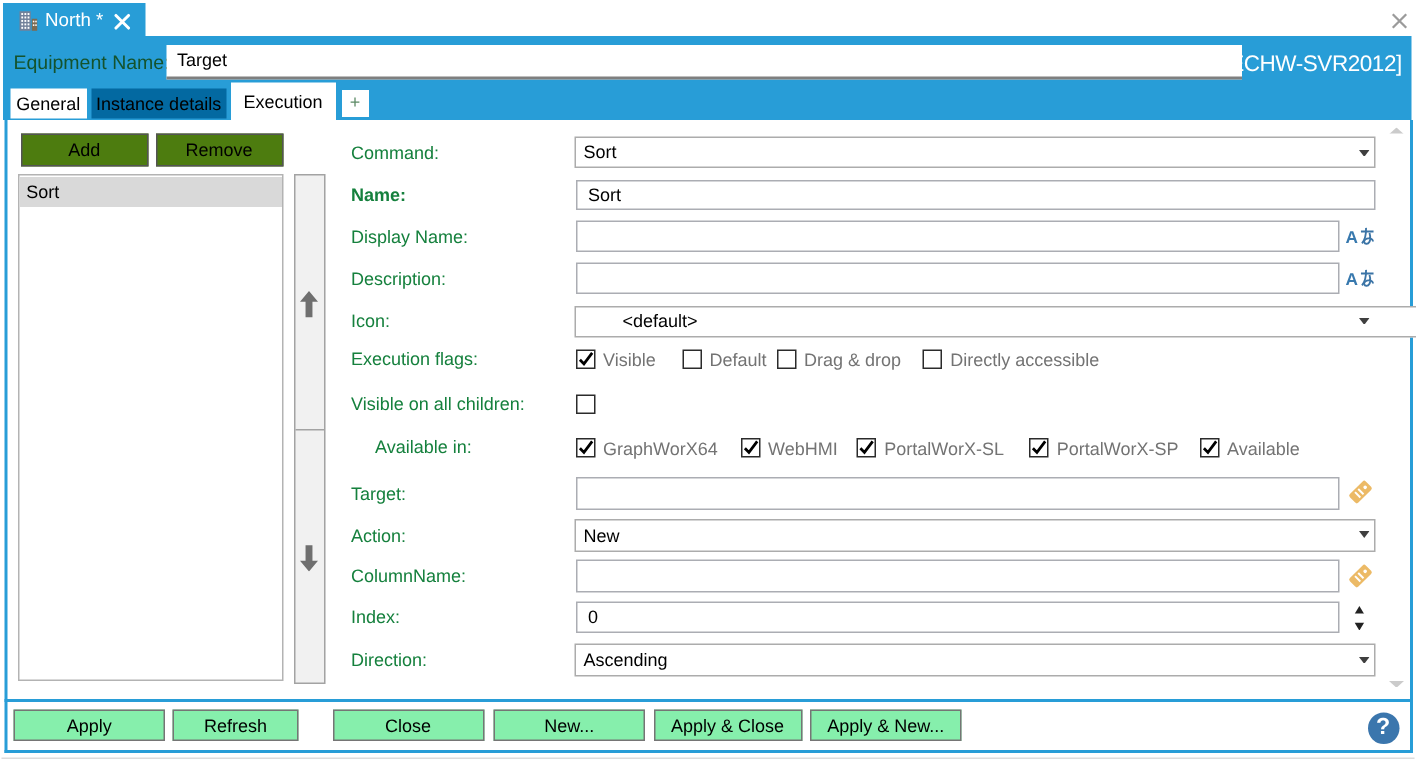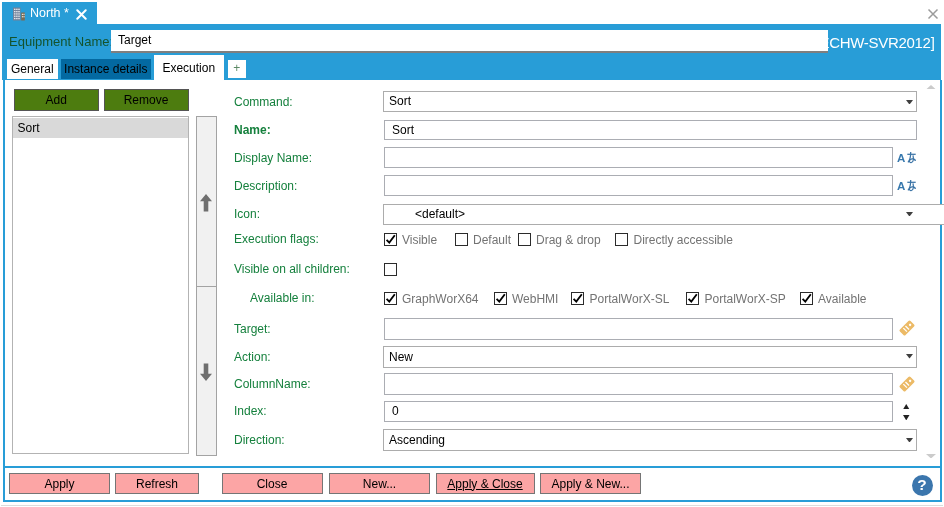--- a/index.html
+++ b/index.html
@@ -4,21 +4,21 @@
 <style>
 * { margin:0; padding:0; box-sizing:border-box; }
 html,body { width:944px; height:507px; background:#fff; overflow:hidden;
   font-family:"Liberation Sans", sans-serif; }
 .abs { position:absolute; }
 .blue { background:#289dd7; }
 .lbl { position:absolute; font-size:12px; color:#15803d; height:18px; line-height:18px; white-space:nowrap; }
 .tbox { position:absolute; background:#fff; border:1px solid #abadb3; font-size:12px; color:#000; line-height:19px; padding-left:7px; white-space:nowrap; }
 .combo { position:absolute; background:#fff; border:1px solid #acacac; font-size:12px; color:#000; line-height:19px; padding-left:5px; white-space:nowrap; }
 .btn { position:absolute; background:#4d7c0f; border:1px solid #545454; font-size:12px; color:#000; text-align:center; }
-.btn2 { position:absolute; background:#fca5a5; border:1px solid #757575; font-size:12px; color:#000; text-align:center; }
+.btn2 { position:absolute; background:#86efac; border:1px solid #757575; font-size:12px; color:#000; text-align:center; }
 .cb { position:absolute; width:13px; height:13px; background:#fff; border:1.4px solid #2b2b2b; }
 .cblbl { position:absolute; font-size:12px; color:#737373; height:16px; line-height:16px; white-space:nowrap; }
 </style>
 </head>
 <body>
 
 <div class="abs blue" style="left:2px;top:2px;width:95px;height:22px;"></div>
 <svg class="abs" style="left:11px;top:6px;" width="15" height="15" viewBox="0 0 15 15">
   <rect x="2" y="1.5" width="7.5" height="13" fill="#72819a"></rect>
   <g fill="#ffffff">
@@ -214,15 +214,15 @@
     <path d="M10.3 3.3 H18.7"></path>
     <path d="M13.7 0.9 C13.8 4.6 12.9 8.9 11.0 11.3"></path>
     <path d="M16.0 4.3 C16.5 6.2 16.7 8.9 15.9 10.3 C15.0 11.8 13.0 12.0 12.5 10.6 C12.0 9.2 13.7 7.8 15.6 7.9 C17.3 8.0 18.3 9.0 18.3 10.0"></path>
   </g>
 </svg>
 
 <div class="btn2" style="left:9px;top:472.5px;width:101px;height:21.5px;line-height:20px;">Apply</div>
 <div class="btn2" style="left:115px;top:472.5px;width:84px;height:21.5px;line-height:20px;">Refresh</div>
 <div class="btn2" style="left:221.5px;top:472.5px;width:101px;height:21.5px;line-height:20px;">Close</div>
 <div class="btn2" style="left:329px;top:472.5px;width:101px;height:21.5px;line-height:20px;">New...</div>
-<div class="btn2" style="left:435.5px;top:472.5px;width:99px;height:21.5px;line-height:20px;text-decoration:underline;">Apply &amp; Close</div>
+<div class="btn2" style="left:435.5px;top:472.5px;width:99px;height:21.5px;line-height:20px;">Apply &amp; Close</div>
 <div class="btn2" style="left:540px;top:472.5px;width:101px;height:21.5px;line-height:20px;">Apply &amp; New...</div>
 <div class="abs" style="left:911.5px;top:474.5px;width:21px;height:21px;border-radius:50%;background:#3b76ad;color:#fff;font-size:15.5px;font-weight:bold;text-align:center;line-height:20.5px;">?</div>
 
 </body></html>

